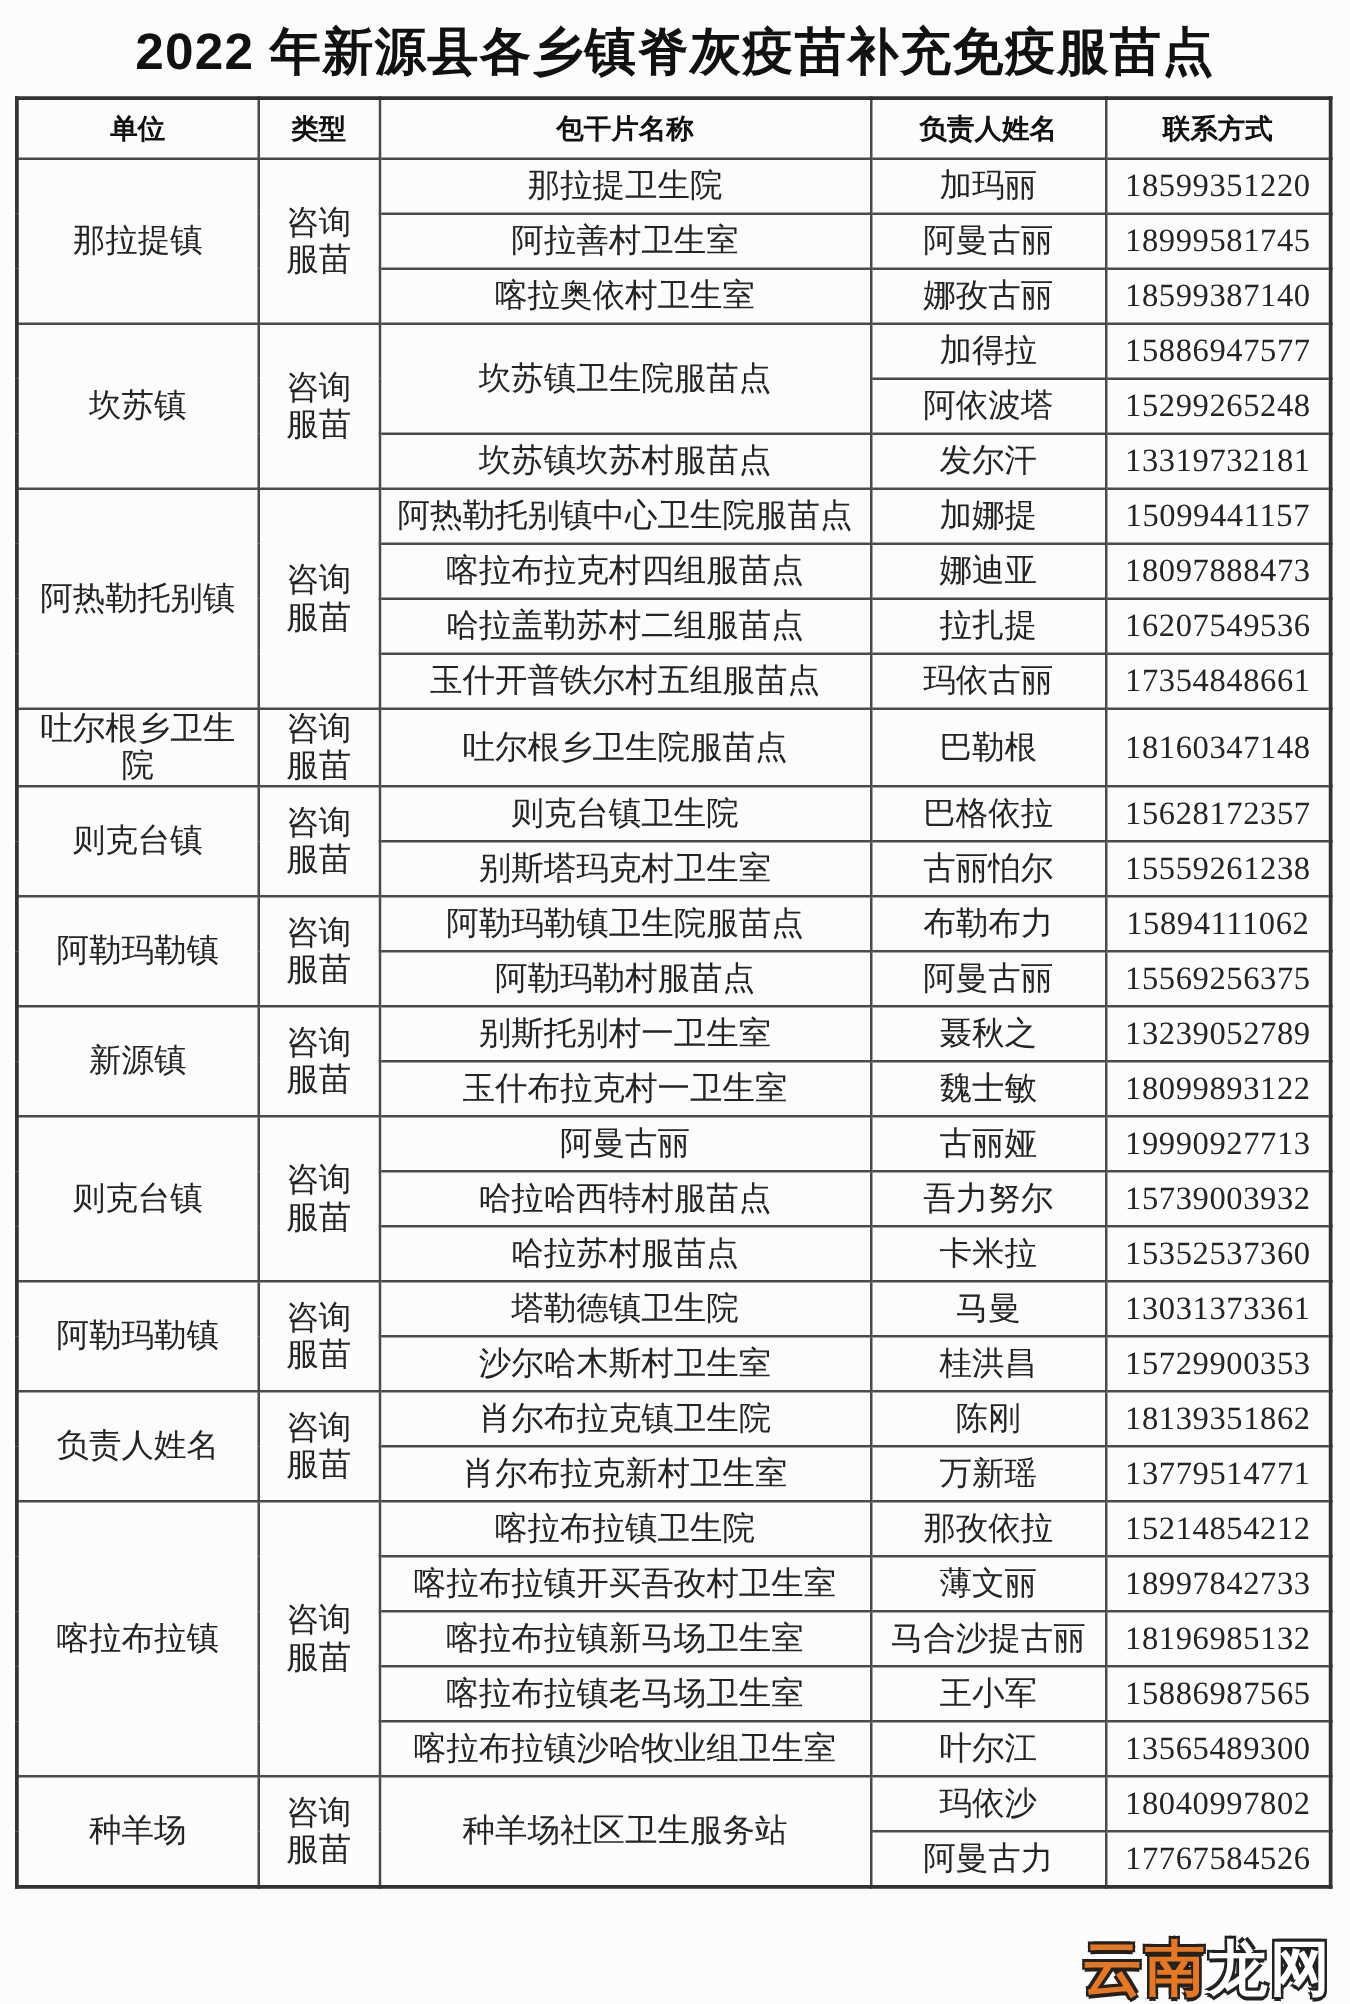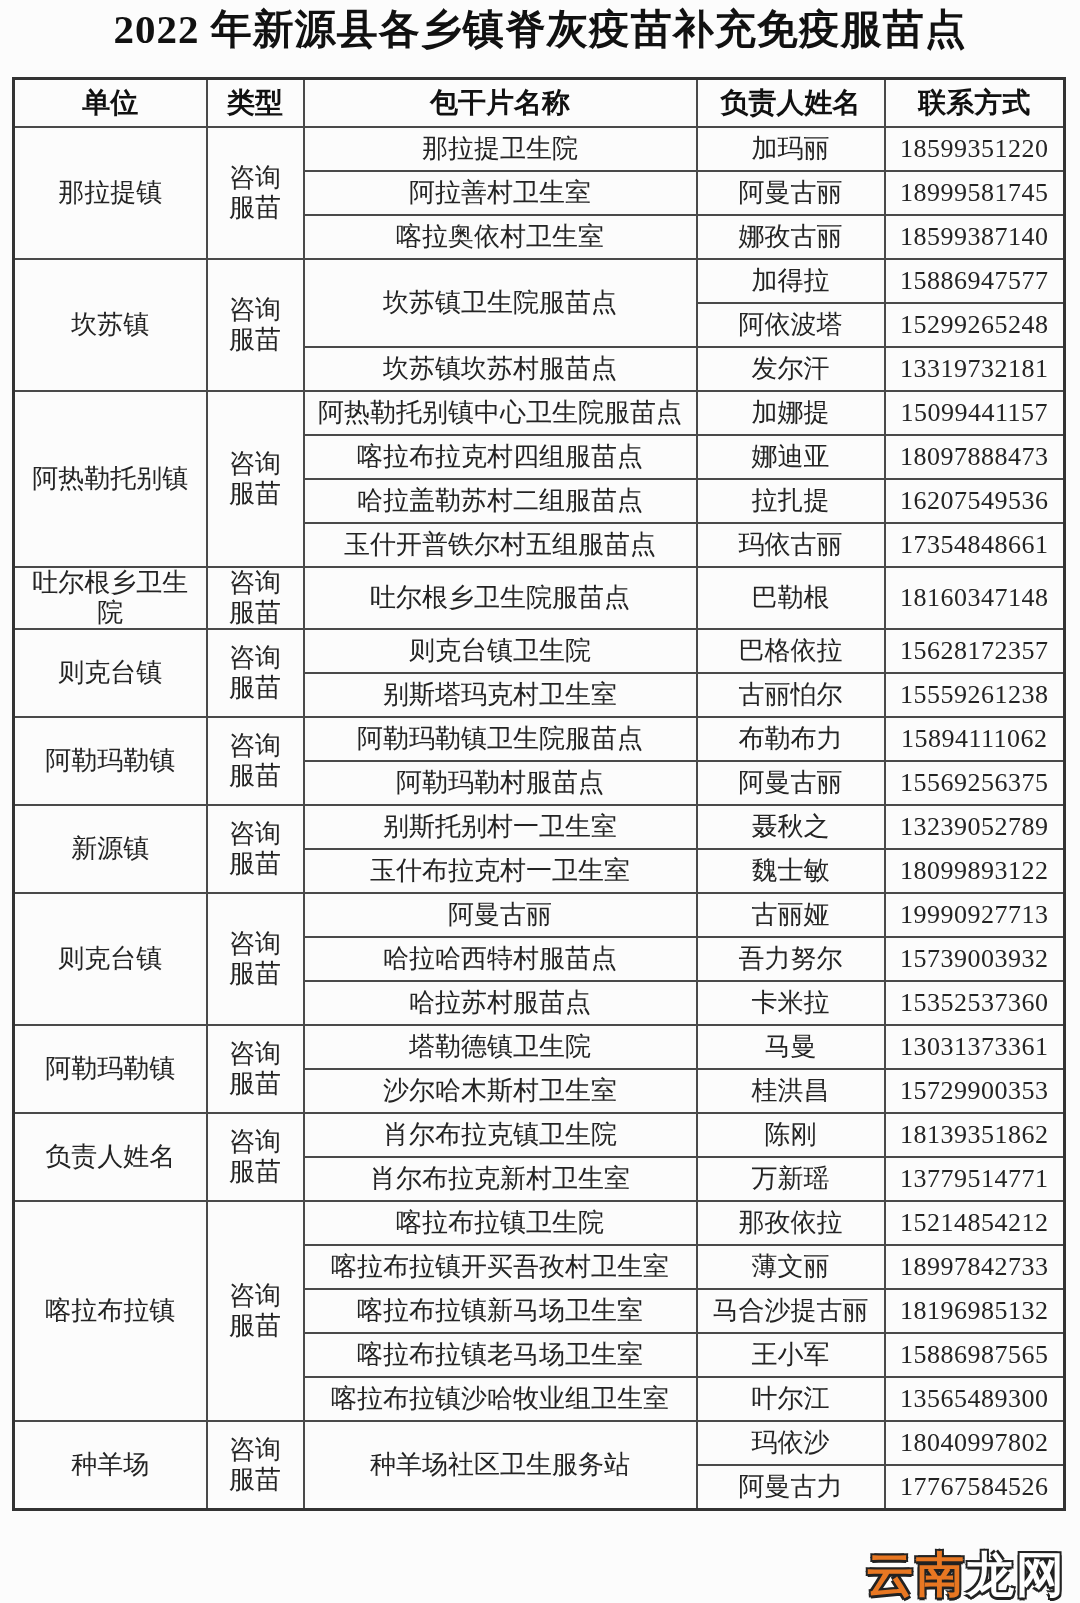--- a/index.html
+++ b/index.html
@@ -5,25 +5,25 @@
   html,body{margin:0;padding:0;}
   body{
     width:1080px;height:1603px;position:relative;
     background:#fcfcfc;
     font-family:"Liberation Serif","DejaVu Serif",serif;
     color:#1c1c1c;
     overflow:hidden;
   }
   .title{
     text-align:center;
-    font-family:Liberation Serif, serif;
+    font-family:Liberation Sans, sans-serif;
     font-weight:bold;
     font-size:41px;
     letter-spacing:1px;
-    padding-top:2px;
+    padding-top:14px;
     color:#111;
   }
   table.vax{
     position:absolute;left:12px;top:77px;
     width:1051px;
     border-collapse:collapse;
     table-layout:fixed;
   }
   table.vax td,table.vax th{
     border:2px solid #4a4a4a;
@@ -31,21 +31,21 @@
     text-align:center;
     font-size:26px;
     height:42px;
     line-height:1.15;
     overflow:hidden;
     color:#242424;
   }
   table.vax th{
     font-family:"Liberation Sans","DejaVu Sans",sans-serif;
     font-weight:bold;
-    font-size:28px;
+    font-size:22px;
     height:46px;
     color:#111;
   }
   table.vax{border:3px solid #333;}
   td.site{text-align:left;padding-left:14px;}
   td.unit{font-size:27px;}
   td.type{
     padding:0 10px;
     font-size:26px;
     line-height:1.5;

